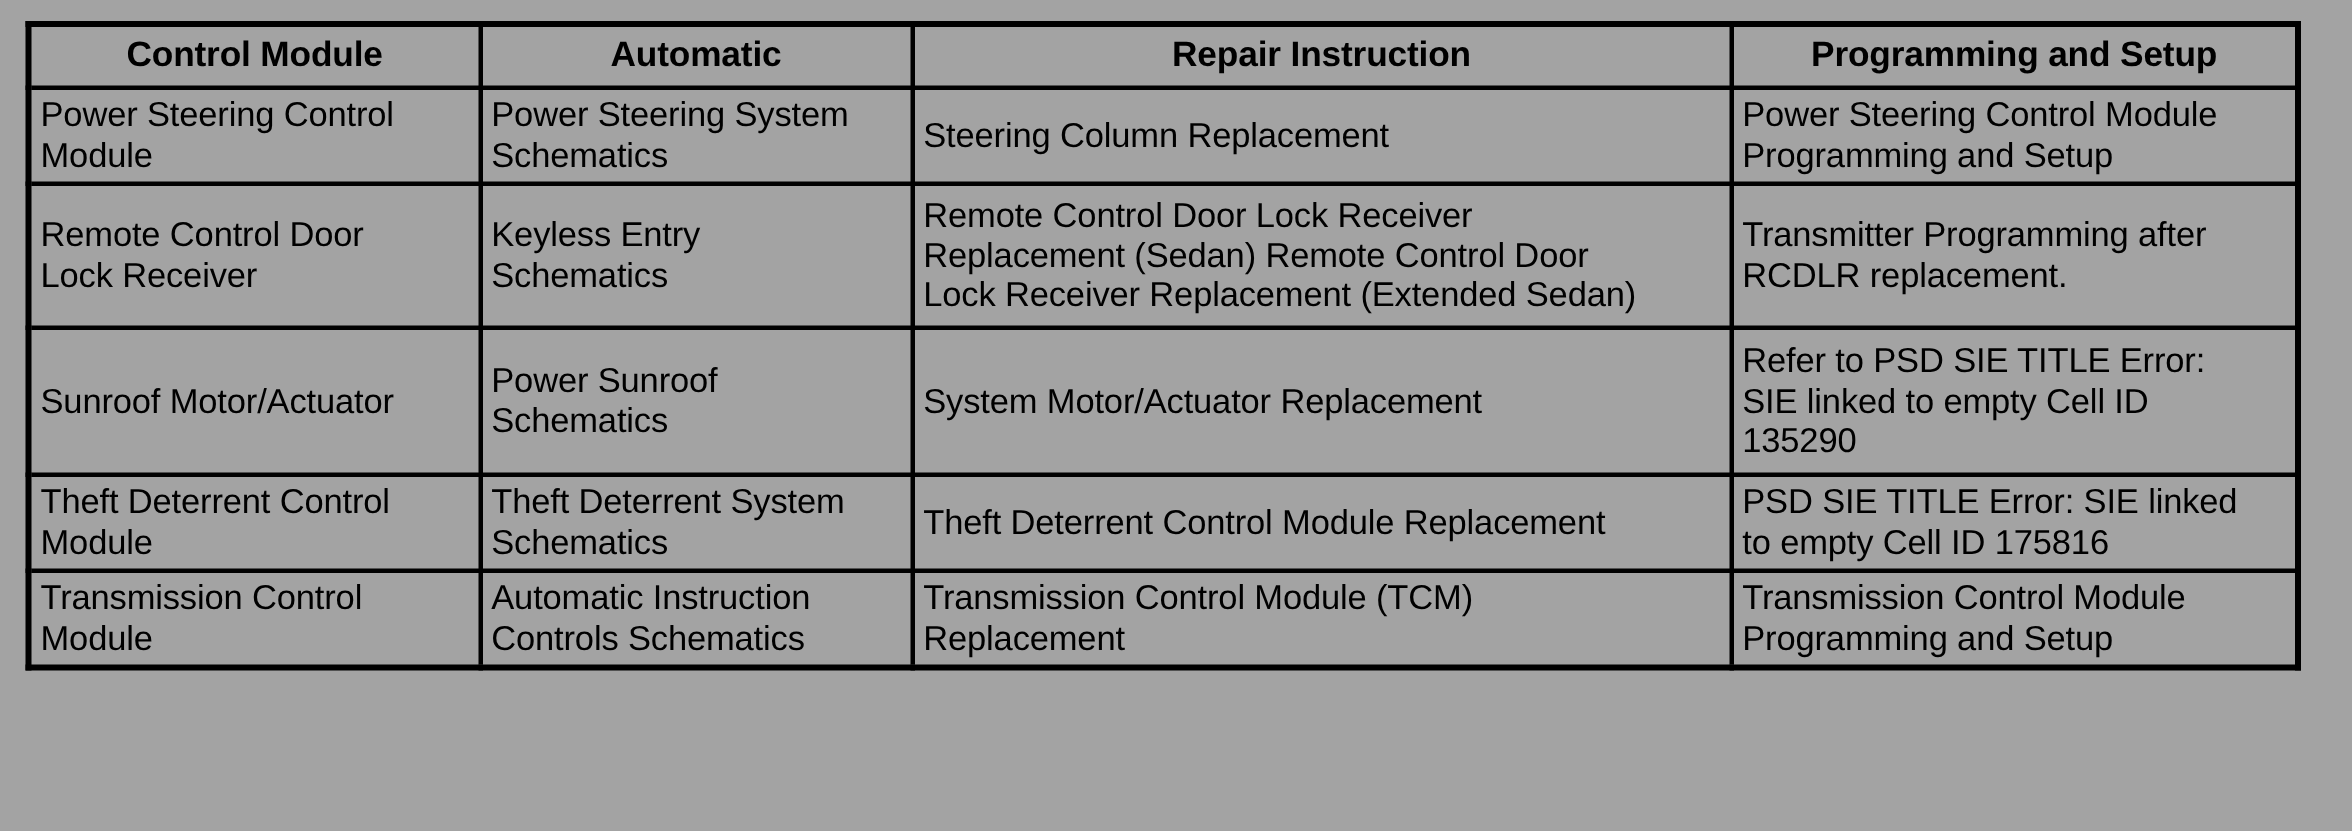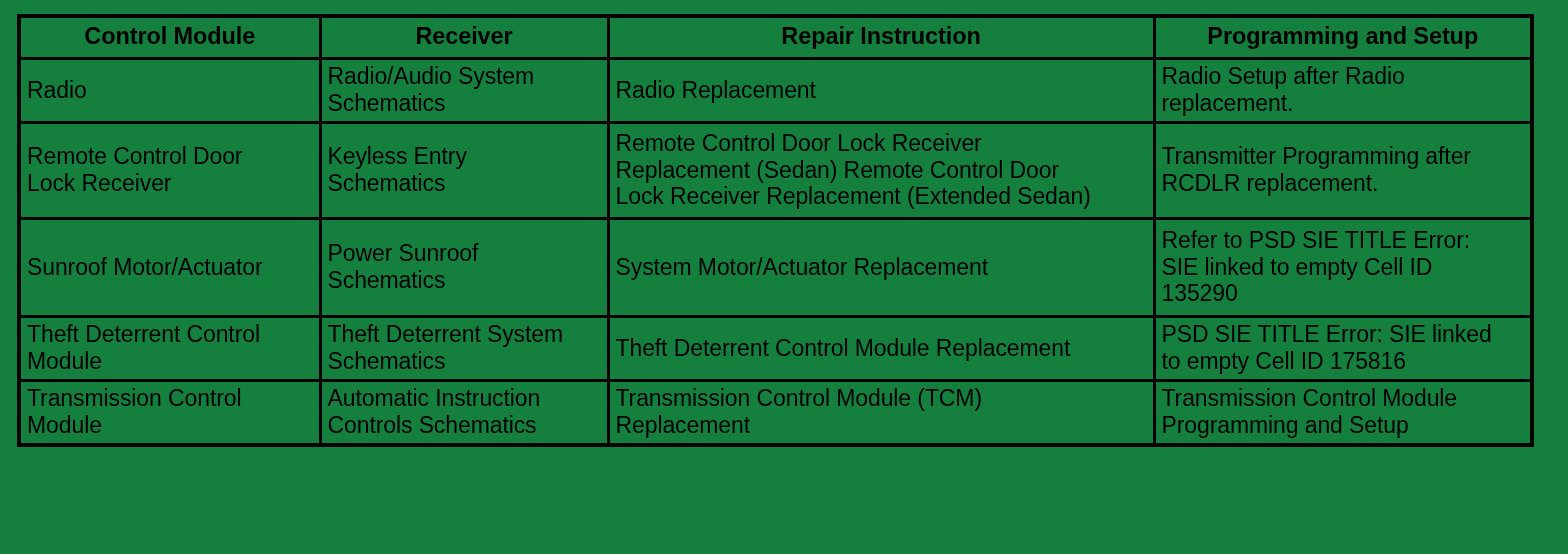--- a/index.html
+++ b/index.html
@@ -11,21 +11,21 @@
     width: 1568px;
     height: 554px;
     font-family: "Liberation Sans", sans-serif;
     color: #000000;
     overflow: hidden;
   }
   #page-root {
     position: relative;
     width: 1568px;
     height: 554px;
-    background: #15803d;
+    background: #a3a3a3;
   }
   .table-wrap {
     position: absolute;
     left: 17px;
     top: 14px;
     width: 1513px;
   }
   table.repair-table {
     border-collapse: collapse;
     table-layout: fixed;
@@ -82,49 +82,50 @@
         <col class="c2">
         <col class="c3">
         <col class="c4">
       </colgroup>
       <thead>
         <tr>
           <th>
             <span class="cell-text">Control Module</span>
           </th>
           <th>
-            <span class="cell-text">Receiver</span>
+            <span class="cell-text">Automatic</span>
           </th>
           <th>
             <span class="cell-text">Repair Instruction</span>
           </th>
           <th>
             <span class="cell-text">Programming and Setup</span>
           </th>
         </tr>
       </thead>
       <tbody>
 
-
-        <tr class="r1">
-          <td>
-            <span class="cell-text">Radio</span>
-          </td>
-          <td>
-            <span class="cell-text">Radio/Audio System
-Schematics</span>
-          </td>
-          <td>
-            <span class="cell-text">Radio Replacement</span>
-          </td>
-          <td>
-            <span class="cell-text">Radio Setup after Radio
-replacement.</span>
-          </td>
-        </tr>
+        <tr class="r0">
+          <td>
+            <span class="cell-text">Power Steering Control
+Module</span>
+          </td>
+          <td>
+            <span class="cell-text">Power Steering System
+Schematics</span>
+          </td>
+          <td>
+            <span class="cell-text">Steering Column Replacement</span>
+          </td>
+          <td>
+            <span class="cell-text">Power Steering Control Module
+Programming and Setup</span>
+          </td>
+        </tr>
+
 
         <tr class="r2">
           <td>
             <span class="cell-text">Remote Control Door
 Lock Receiver</span>
           </td>
           <td>
             <span class="cell-text">Keyless Entry
 Schematics</span>
           </td>

